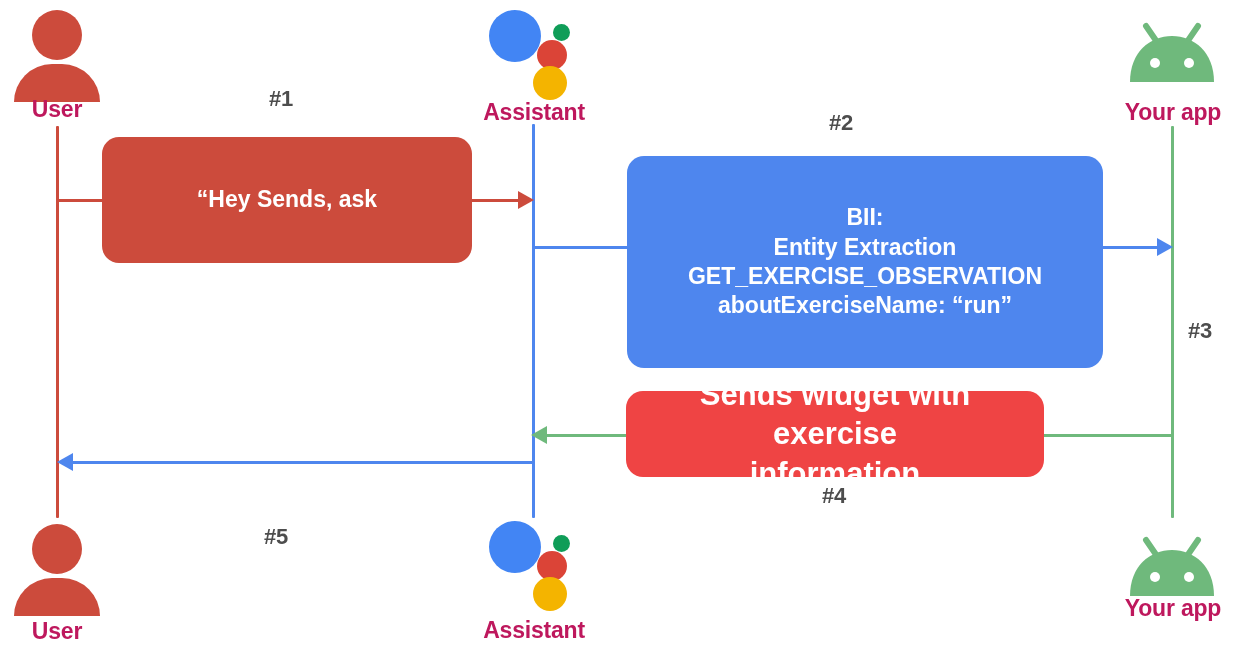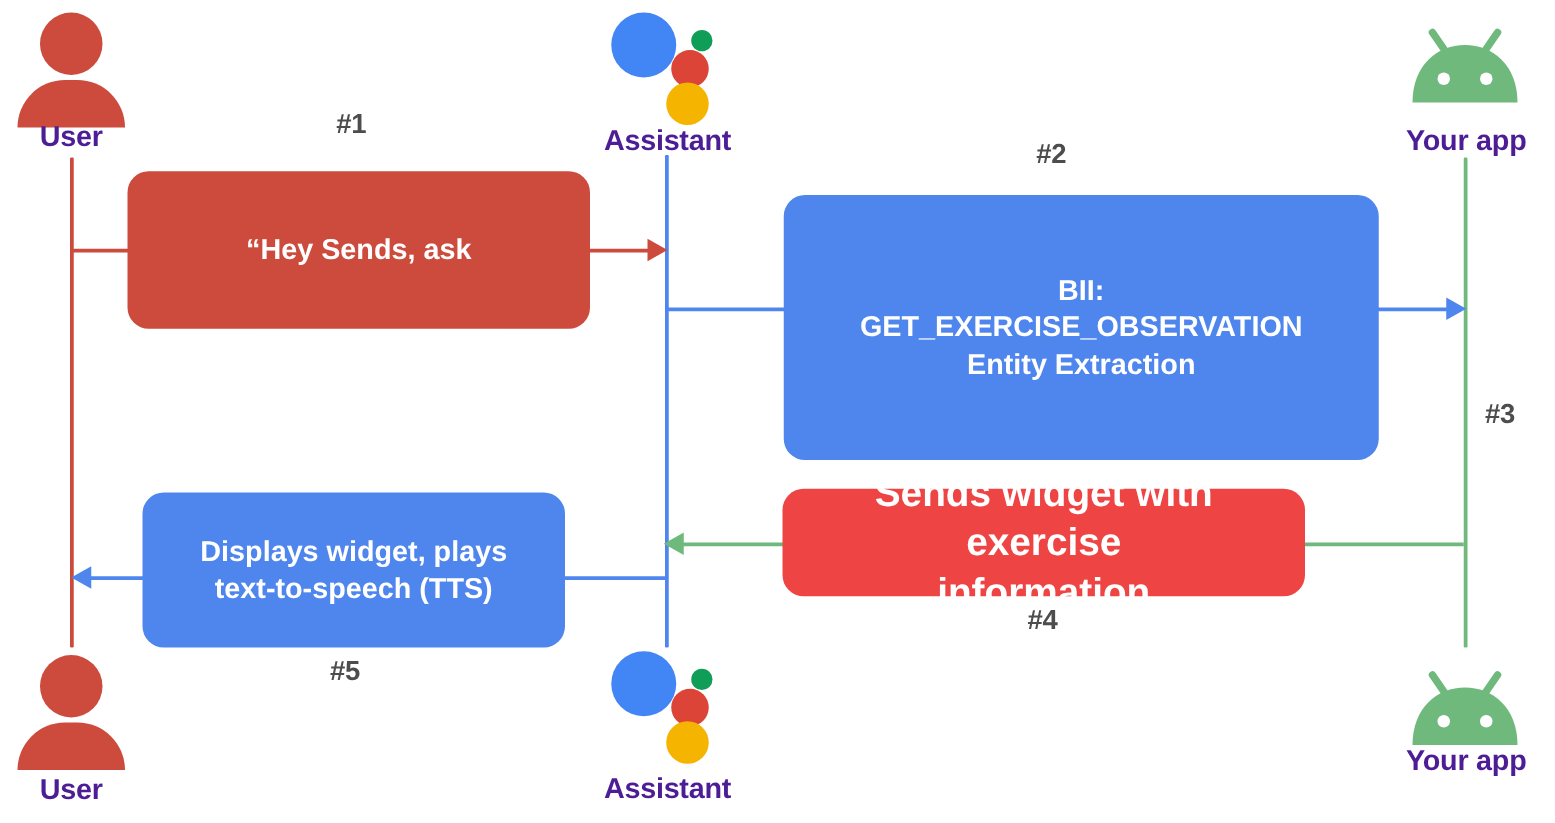--- a/index.html
+++ b/index.html
@@ -25,21 +25,21 @@
     width: 3px;
     border-radius: 1px;
   }
 
   
   .actor-label {
     position: absolute;
     font-family: "Liberation Sans", sans-serif;
     font-weight: bold;
     font-size: 23px;
-    color: #4c1d95;
+    color: #be185d;
     white-space: nowrap;
     text-align: center;
     letter-spacing: -0.2px;
   }
 
   
   .step-label {
     position: absolute;
     font-family: "Liberation Sans", sans-serif;
     font-weight: bold;
@@ -174,48 +174,43 @@
     </div>
   </div>
   <div class="step-label" style="left:269px; top:86px;">#1</div>
 
   <div class="connector" style="left:533px; top:246px; width:633px; background:#4E86EE;"></div>
   <div class="arrowhead right" style="left:1157px; top:238px; border-left-color:#4E86EE;"></div>
 
   <div class="msg-box" style="left:627px; top:156px; width:476px; height:212px; background:#4E86EE; font-size:23px;">
     <div>
       <span class="line">BII:</span>
+      <span class="line">Entity Extraction</span>
       <span class="line">GET_EXERCISE_OBSERVATION</span>
-      <span class="line">Entity Extraction</span>
+      <span class="line">aboutExerciseName: “run”</span>
     </div>
   </div>
   <div class="step-label" style="left:829px; top:110px;">#2</div>
 
   <div class="step-label" style="left:1188px; top:318px;">#3</div>
 
   <div class="connector" style="left:546px; top:434px; width:625px; background:#6FB97C;"></div>
   <div class="arrowhead left" style="left:531px; top:426px; border-right-color:#6FB97C;"></div>
 
   <div class="msg-box" style="left:626px; top:391px; width:418px; height:86px; background:#ef4444; font-size:31px;">
     <div>
       <span class="line">Sends widget with exercise</span>
       <span class="line">information</span>
     </div>
   </div>
   <div class="step-label" style="left:822px; top:483px;">#4</div>
 
   <div class="connector" style="left:72px; top:461px; width:461px; background:#4E86EE;"></div>
   <div class="arrowhead left" style="left:57px; top:453px; border-right-color:#4E86EE;"></div>
 
-  <div class="msg-box" style="left:114px; top:394px; width:338px; height:124px; background:#4E86EE; font-size:23px;">
-    <div>
-      <span class="line">Displays widget, plays</span>
-      <span class="line">text-to-speech (TTS)</span>
-    </div>
-  </div>
   <div class="step-label" style="left:264px; top:524px;">#5</div>
 
   <div class="user-icon" style="left:14px; top:524px;">
     <div class="head" style="background:#CC4B3C;"></div>
     <div class="body" style="background:#CC4B3C;"></div>
   </div>
   <div class="actor-label" style="left:14px; top:618px; width:86px;">User</div>
 
   <div class="assistant-icon" style="left:489px; top:519px;">
     <div class="dot dot-blue" style="background:#4285F4;"></div>

